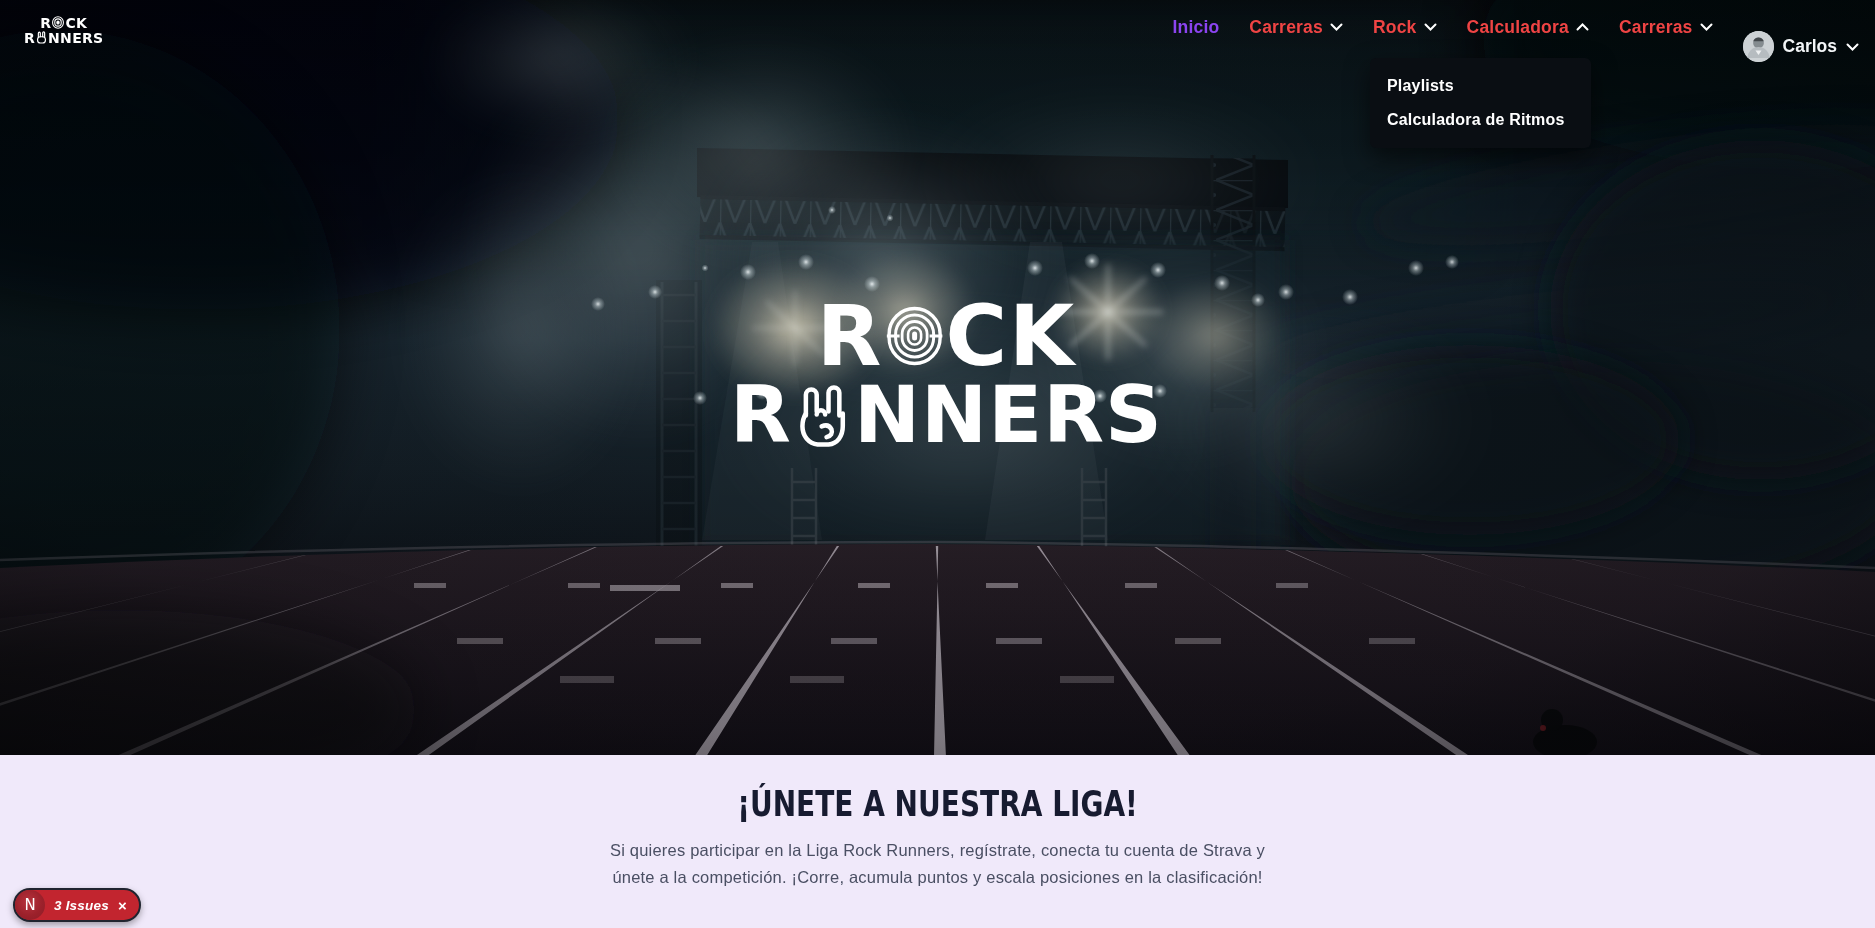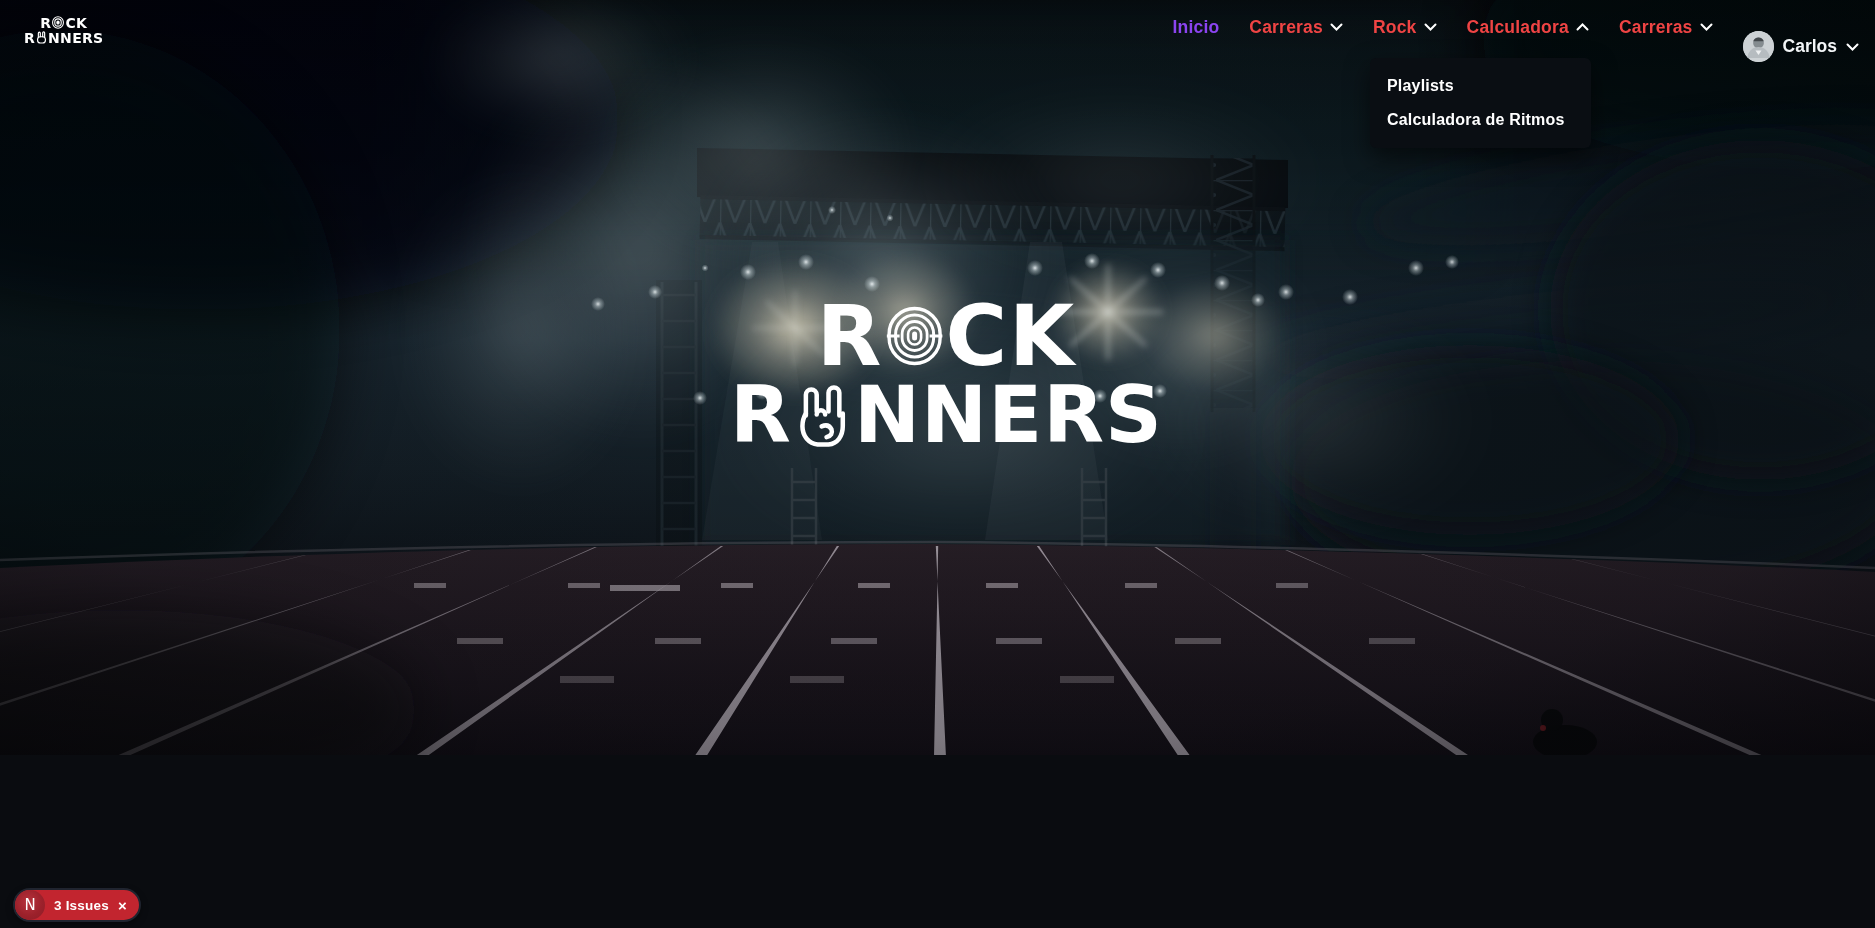--- a/index.html
+++ b/index.html
@@ -54,21 +54,21 @@
 
   
   .dev-badge { position:absolute; left:13px; top:888px; height:34px; z-index:9;
                display:inline-flex; align-items:center; padding-right:12px;
                background:var(--badge-red, #C2252F); border:2px solid #20242f; border-radius:999px;
                box-shadow:0 3px 7px rgba(0,0,0,.35); cursor:pointer; }
   .badge-circle { width:30px; height:30px; border-radius:50%; margin-left:0;
                   background:radial-gradient(circle at 45% 40%, #b8333d 0%, #9c212b 55%, #8c1c26 100%);
                   display:flex; align-items:center; justify-content:center;
                   color:#fff; font-family:"DejaVu Sans", sans-serif; font-weight:400; font-size:15px; }
-  .badge-label { color:#fff; font-weight:700; font-size:13.5px; margin-left:9px; letter-spacing:.2px; }
+  .badge-label { color:#fff; font-weight:700; font-size:13.5px; margin-left:9px; letter-spacing:.2px;font-style:italic; }
   .badge-close { color:#fff; font-weight:700; font-size:15px; margin-left:9px; line-height:1; }
 </style>
 </head>
 <body>
 
 <div class="stage">
 
   <section class="hero">
 
     <svg class="hero-bg" width="1875" height="755" viewBox="0 0 1875 755">
@@ -386,20 +386,24 @@
           <path d="M34,28 V9 a5.5,5.5 0 0 1 11,0 V32"></path>
           <path d="M22,31 a4.3,4.3 0 0 1 8.6,0"></path>
           <path d="M11,30 C8.5,34 7.5,38 7.5,43 C7.5,53 14,60.5 23,61.5 L34,61.5 C43,60.5 48.5,53 48.5,43 L48.5,30"></path>
           <path d="M27,43 q7,-3 10,3 q2,6 -5,8"></path>
         </svg>
         <span>NNERS</span>
       </div>
     </div>
   </section>
 
+  <section class="join">
+    <h2 class="join-title">¡ÚNETE A NUESTRA LIGA!</h2>
+    <p class="join-body">Si quieres participar en la Liga Rock Runners, regístrate, conecta tu cuenta de Strava y únete a la competición. ¡Corre, acumula puntos y escala posiciones en la clasificación!</p>
+  </section>
 
   <div class="dev-badge">
     <span class="badge-circle">
       <span>N</span>
     </span>
     <span class="badge-label">3 Issues</span>
     <span class="badge-close">×</span>
   </div>
 
 </div>

